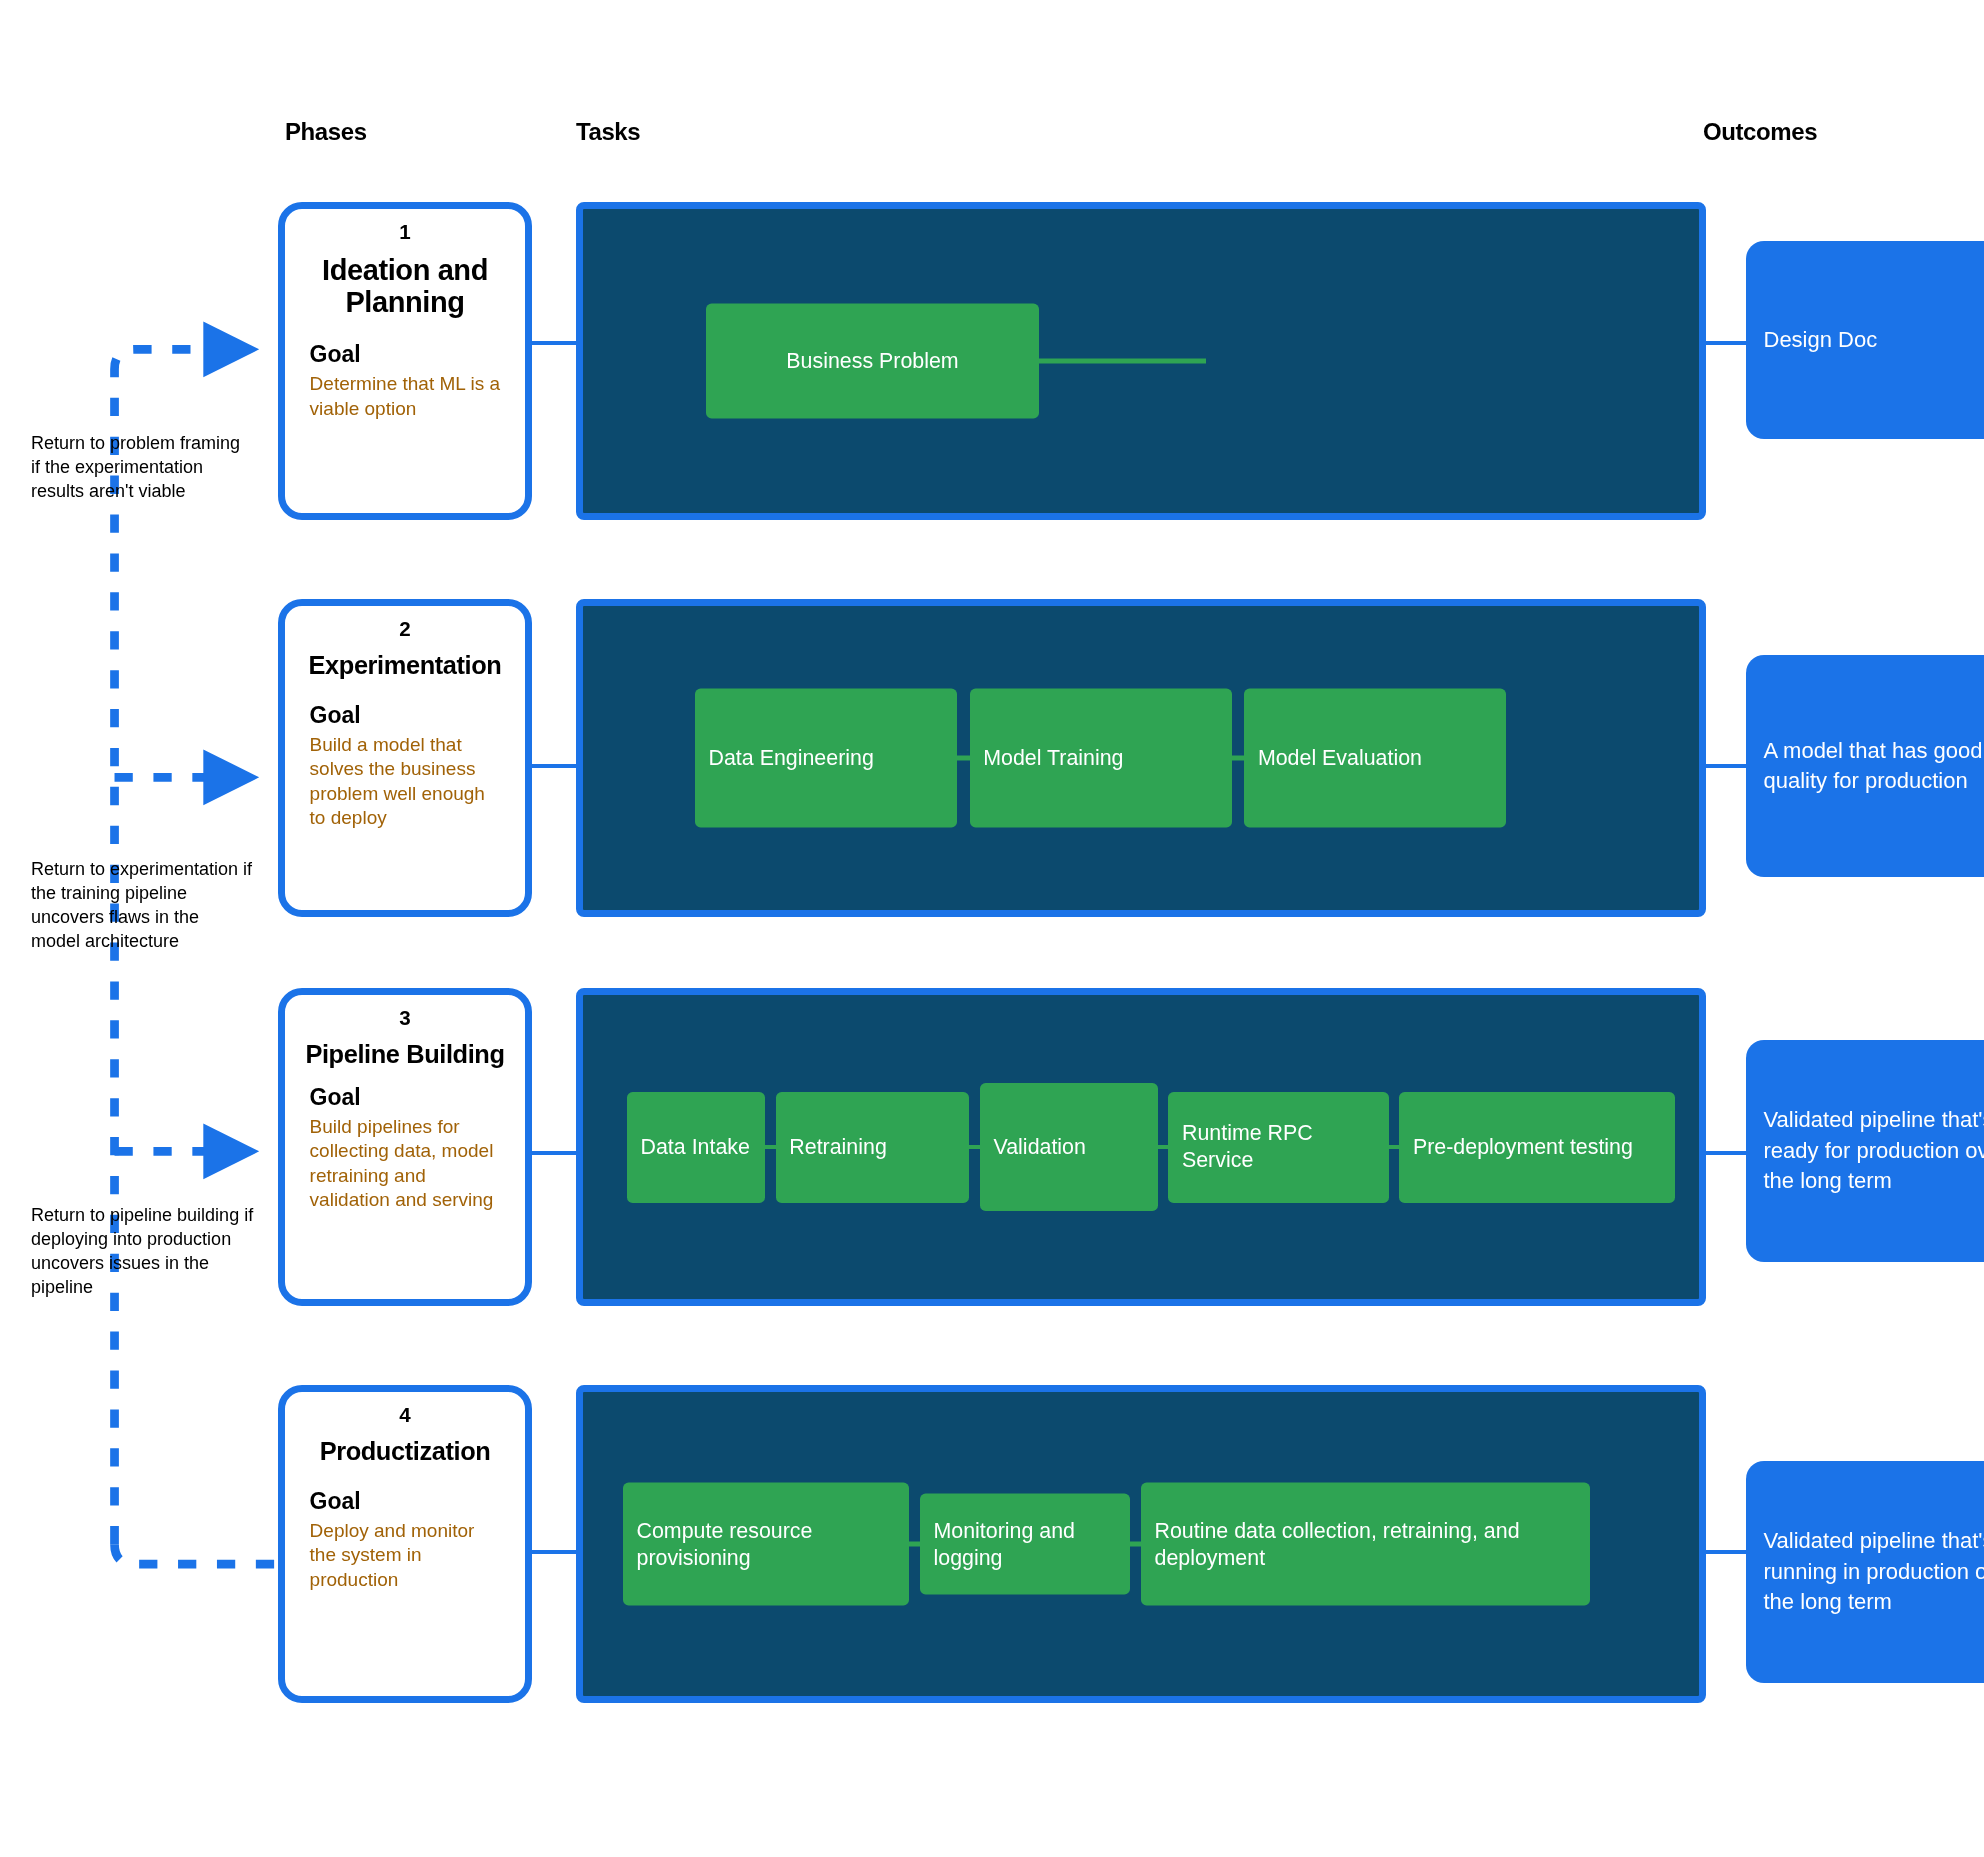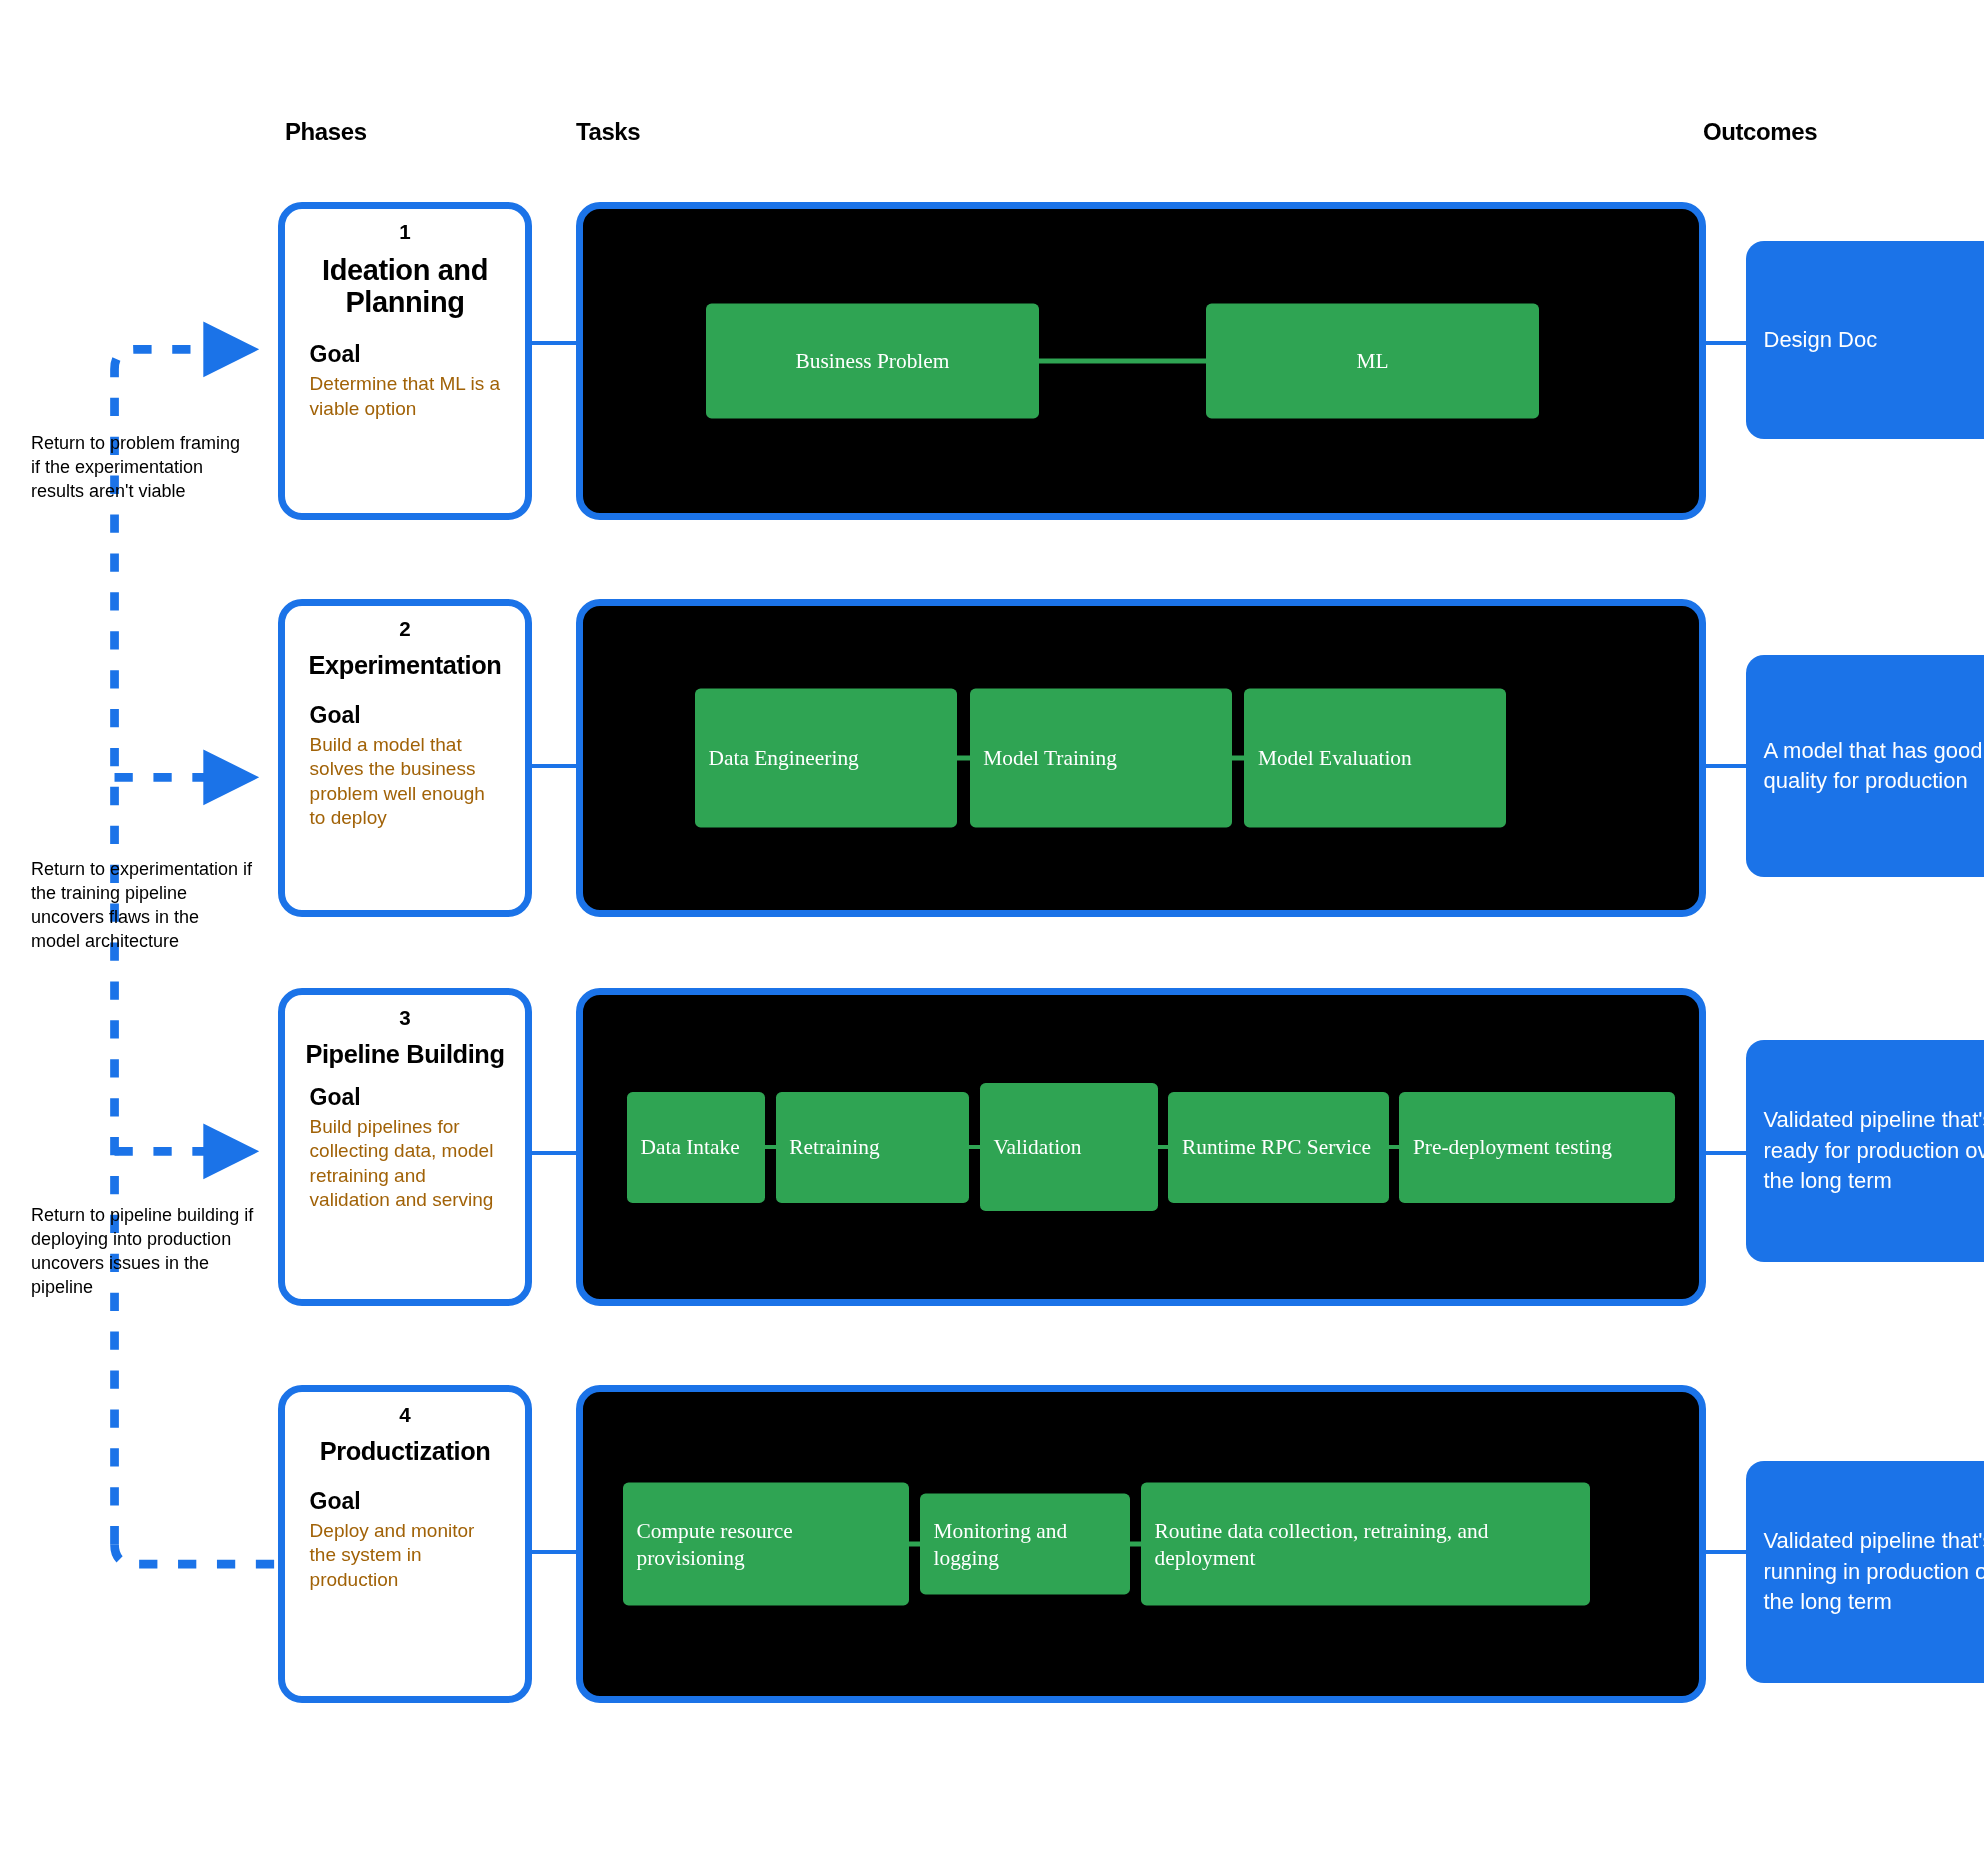--- a/index.html
+++ b/index.html
@@ -61,23 +61,22 @@
     font-weight:400;
     line-height:1.28;
     color:#a16207;
   }
 
   
   .tasks-box{
     position:absolute;
     box-sizing:border-box;
     border:7.1px solid #1B73E8;
-    border-radius:24px;
-    background:#000000;
-    font-family:Liberation Serif, serif;
+    border-radius:8px;
+    background:#0c4a6e;
   }
   .tasks-inner{
     position:absolute;
     top:50%;
     transform:translateY(-50%);
     display:flex;
     align-items:center;
   }
 
   
@@ -185,21 +184,20 @@
       <div class="goal-text">Determine that ML is a viable option</div>
     </div>
   </div>
   <div class="conn" style="left:532px; top:341px; width:44px;"></div>
   <div class="conn" style="left:1703px; top:341px; width:44px;"></div>
 
   <div class="tasks-box" style="left:576px; top:202px; width:1130px; height:318px;">
     <div class="tasks-inner" style="left:123px; width:873px;">
       <div class="task center" style="width:333px; height:115px;">Business Problem</div>
       <div class="green-link" style="width:167px;"></div>
-      <div class="task center" style="width:333px; height:115px;">ML</div>
     </div>
   </div>
 
   <div class="outcome" style="left:1746px; top:241px; width:314px; height:198px;">Design Doc</div>
 
   <div class="phase-card" style="left:278px; top:599px; width:254px; height:318px;">
     <div class="phase-num">2</div>
     <div class="phase-title" style="font-size:25.4px;">Experimentation</div>
     <div class="goal-block">
       <div class="goal-label">Goal</div>

